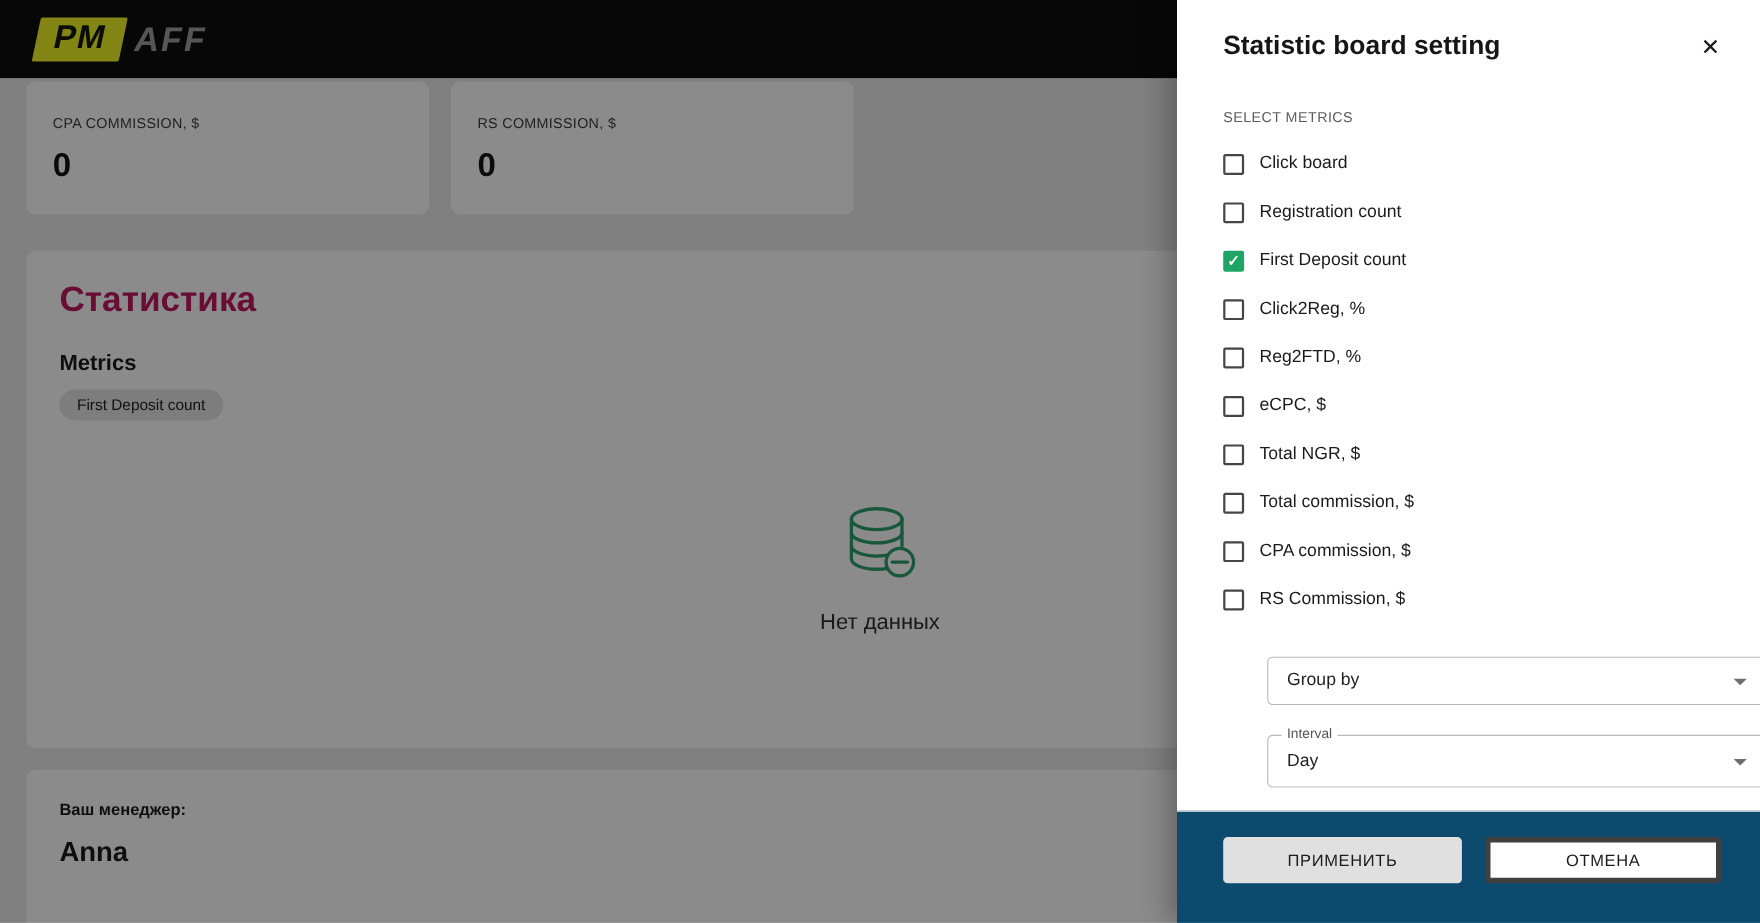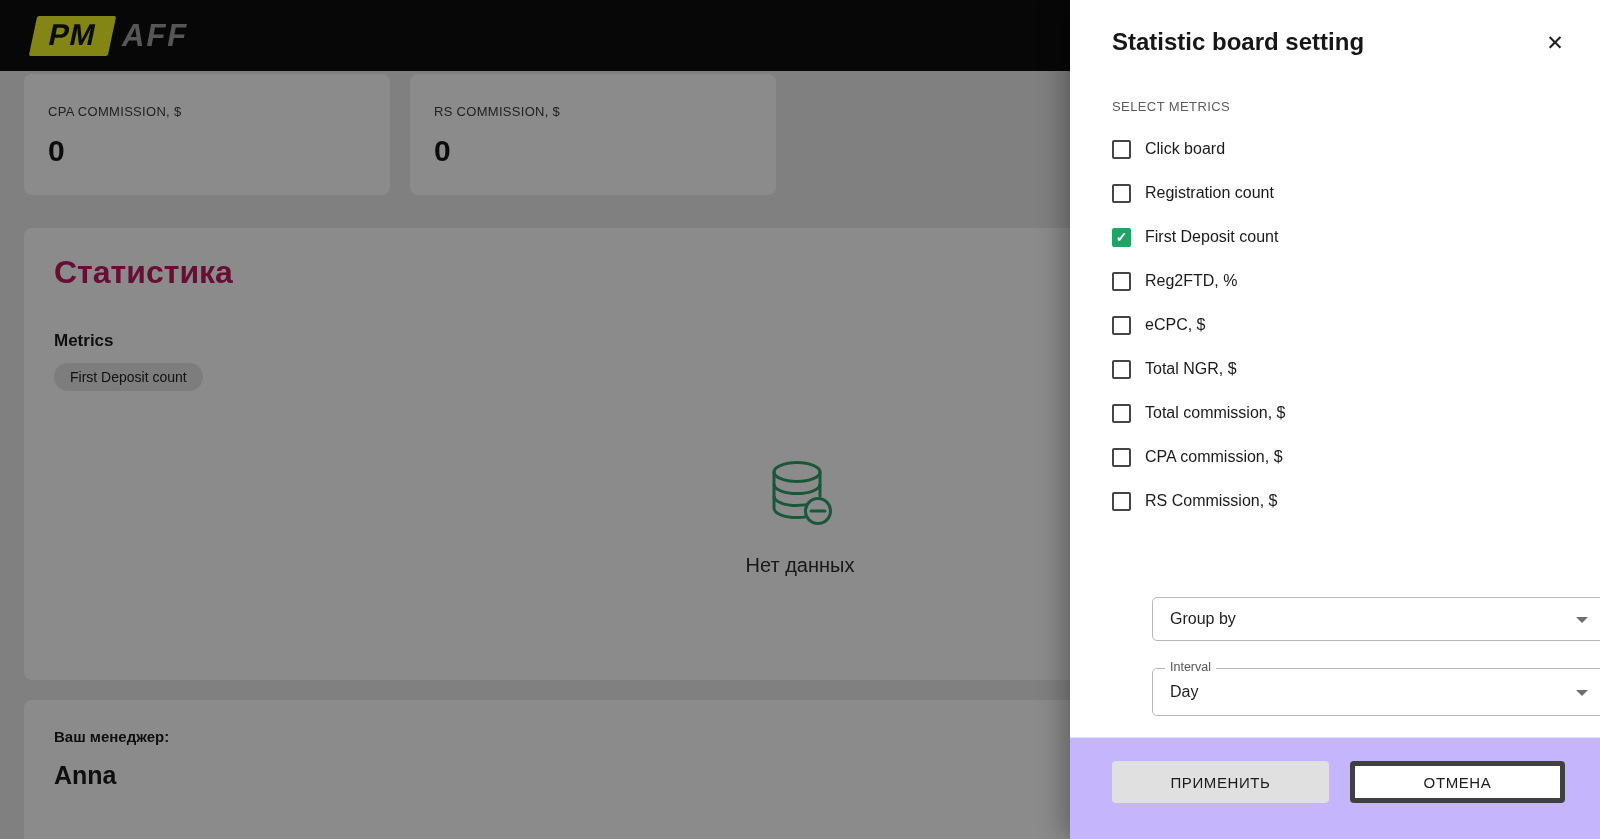--- a/index.html
+++ b/index.html
@@ -21,21 +21,21 @@
 
   .card { position:absolute; top:74px; width:366px; height:121px;
     background:#fdfdfd; border-radius:8px; }
   .card.c1 { left:24px; } .card.c2 { left:410px; }
   .card-label { margin:30px 0 0 24px; font-size:13px; color:#3d3d3d; letter-spacing:.3px; }
   .card-value { margin:15px 0 0 24px; font-size:30px; font-weight:700; color:#141414; }
 
   .panel { position:absolute; left:24px; background:#fdfdfd; border-radius:8px; }
   .stats-panel { top:228px; width:1552px; height:452px; padding:26px 30px; }
   .stats-title { font-size:32px; font-weight:700; color:#be185d; }
-  .metrics-label { margin-top:40px; font-size:17px; font-weight:700; color:#1b1b1b; }
+  .metrics-label { margin-top:28px; font-size:20px; font-weight:700; color:#1b1b1b; }
   .chip { display:inline-flex; align-items:center; margin-top:12px; height:28px;
     padding:0 16px; border-radius:14px; background:#e4e4e4; font-size:14px; color:#222; }
   .empty-state { position:absolute; left:0; right:0; top:228px; text-align:center; }
   .empty-text { margin-top:8px; font-size:20px; color:#2e2e2e; }
 
   .manager-panel { top:700px; width:1552px; height:160px; padding:28px 30px; }
   .manager-label { font-size:15px; font-weight:700; color:#1b1b1b; }
   .manager-name { margin-top:16px; font-size:25px; font-weight:700; color:#1b1b1b; }
 
   
@@ -66,21 +66,21 @@
   .sel-interval { top:668px; height:48px; }
   .sel-value { position:absolute; left:17px; top:50%; transform:translateY(-50%);
     font-size:16px; color:#1f1f1f; }
   .sel-legend { position:absolute; top:-9px; left:12px; background:#fff;
     padding:0 5px; font-size:12.5px; color:#555; }
   .sel-arrow { position:absolute; right:16px; top:50%; margin-top:-2px;
     width:0; height:0; border-left:6px solid transparent; border-right:6px solid transparent;
     border-top:6px solid #6e6e6e; }
 
   .drawer-footer { position:absolute; left:0; right:0; bottom:0; height:102px;
-    border-top:1px solid #e3e3e3; background:#c4b5fd; }
+    border-top:1px solid #e3e3e3; background:#0c4a6e; }
   .btn { position:absolute; top:23px; height:42px; border-radius:4px;
     font-family:"Liberation Sans", sans-serif; font-size:15px; font-weight:500;
     letter-spacing:.6px; color:#1b1b1b; cursor:pointer; }
   .btn-apply { left:42px; width:217px; background:#e0e0e0; border:none; }
   .btn-cancel { left:280px; width:215px; background:#fff; border:5px solid #404040; }
 </style>
 </head>
 <body>
 
 <div class="app">
@@ -146,20 +146,24 @@
       <div class="metric-row">
         <span class="cb"></span>
         <span class="metric-label">Registration count</span>
       </div>
       <div class="metric-row">
         <span class="cb checked">✓</span>
         <span class="metric-label">First Deposit count</span>
       </div>
       <div class="metric-row">
         <span class="cb"></span>
+        <span class="metric-label">Click2Reg, %</span>
+      </div>
+      <div class="metric-row">
+        <span class="cb"></span>
         <span class="metric-label">Reg2FTD, %</span>
       </div>
       <div class="metric-row">
         <span class="cb"></span>
         <span class="metric-label">eCPC, $</span>
       </div>
       <div class="metric-row">
         <span class="cb"></span>
         <span class="metric-label">Total NGR, $</span>
       </div>

